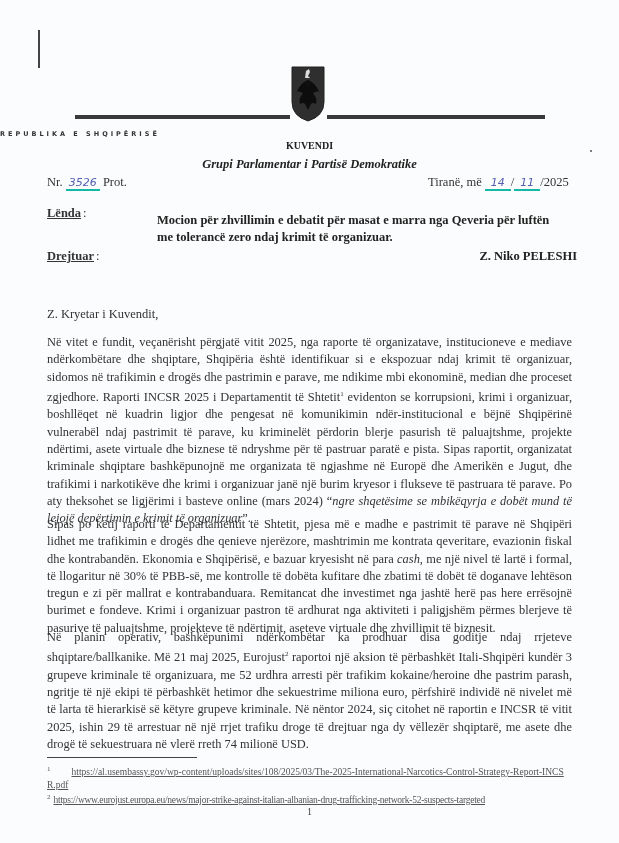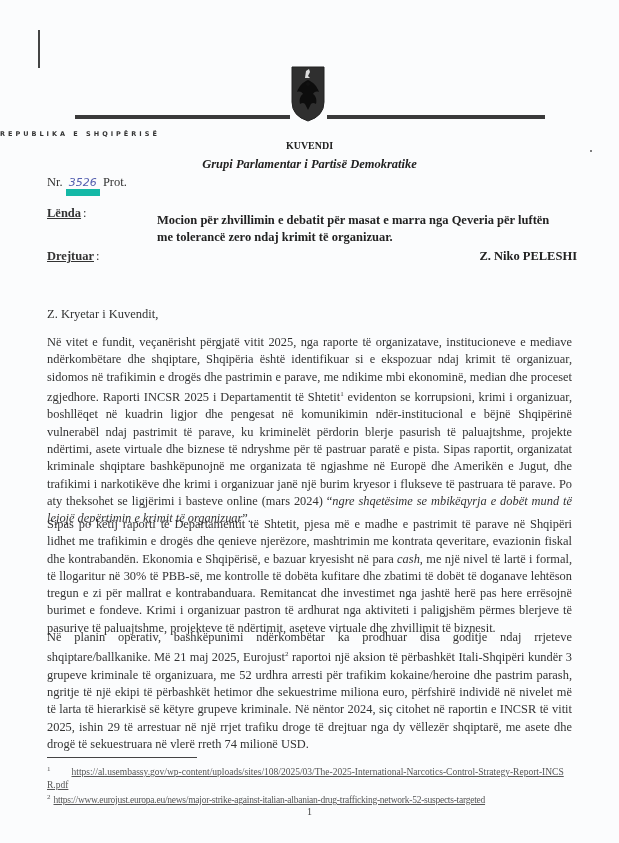--- a/index.html
+++ b/index.html
@@ -26,21 +26,21 @@
       font-size: 10px; font-weight: bold; color: #222;
     }
     .grupi {
       position: absolute; top: 157px; left: 0; width: 619px; text-align: center;
       font-size: 12.5px; font-weight: bold; font-style: italic; color: #222;
     }
     .nr { position: absolute; left: 47px; top: 175px; font-size: 12.5px; color: #333; }
     .date { position: absolute; left: 428px; top: 175px; font-size: 12.5px; color: #333; }
     .hand {
       font-family: "DejaVu Sans", sans-serif; font-style: italic; font-size: 11px;
-      color: #5560b0; display: inline-block; border-bottom: 7px solid #14b8a6;
+      color: #5560b0; display: inline-block; border-bottom: 2px solid #14b8a6;
       text-align: center; line-height: 12px;
     }
     .meta-label {
       position: absolute; left: 47px; font-size: 12.5px; font-weight: bold;
       text-decoration: underline; color: #333; text-align: center;
     }
     .meta-value {
       position: absolute; left: 157px; font-size: 12.5px; font-weight: bold; color: #222;
       line-height: 17px; width: 420px;
     }
@@ -78,20 +78,24 @@
   <div class="republika">REPUBLIKA E SHQIPËRISË</div>
   <div class="kuvendi">KUVENDI</div>
   <div class="grupi">Grupi Parlamentar i Partisë Demokratike</div>
 
   <div class="nr">
     <span>Nr.</span>
     <span class="hand" style="width:34px;">3526</span>
     <span>Prot.</span>
   </div>
 
+  <div class="date">
+    <span>Tiranë, më</span>
+    <span class="hand" style="width:26px;">14</span>/<span class="hand" style="width:26px;">11</span><span>/2025</span>
+  </div>
 
   <div class="stray-dot" style="left:590px; top:150px;"></div>
 
   <div class="meta-label" style="top:206px;"><span>Lënda</span></div>
     <span style="position:absolute; left:83px; top:206px; font-size:12.5px; color:#333;">:</span>
   <div class="meta-value" style="top:205px;margin-top:7px;">
     <div>Mocion për zhvillimin e debatit për masat e marra nga Qeveria për luftën</div>
     <div>me tolerancë zero ndaj krimit të organizuar.</div>
   </div>
 

